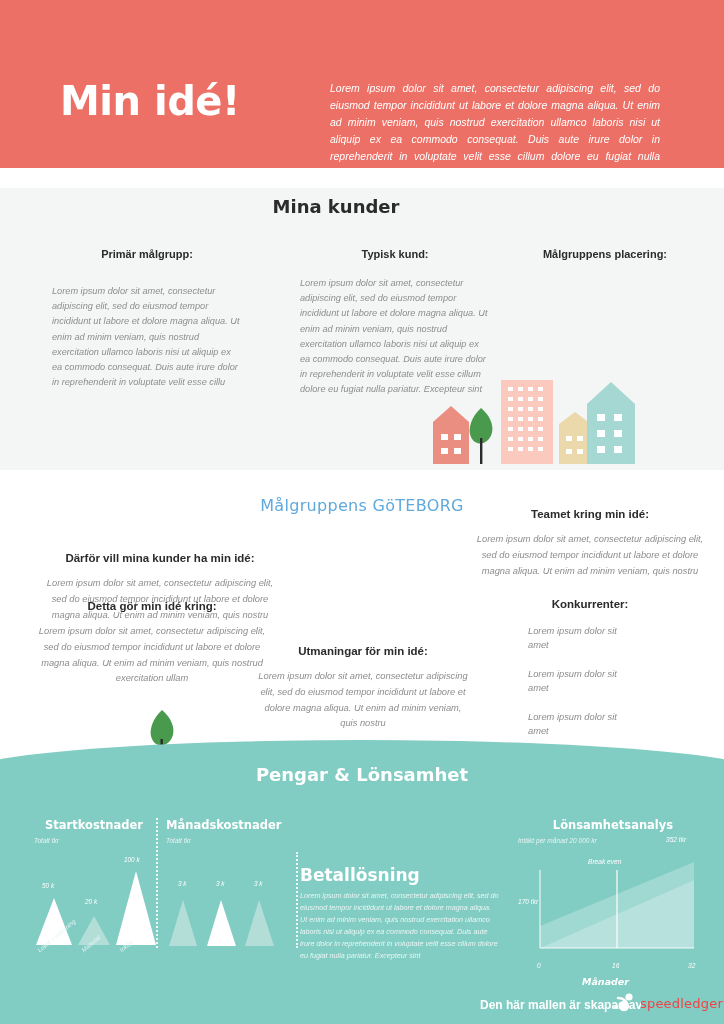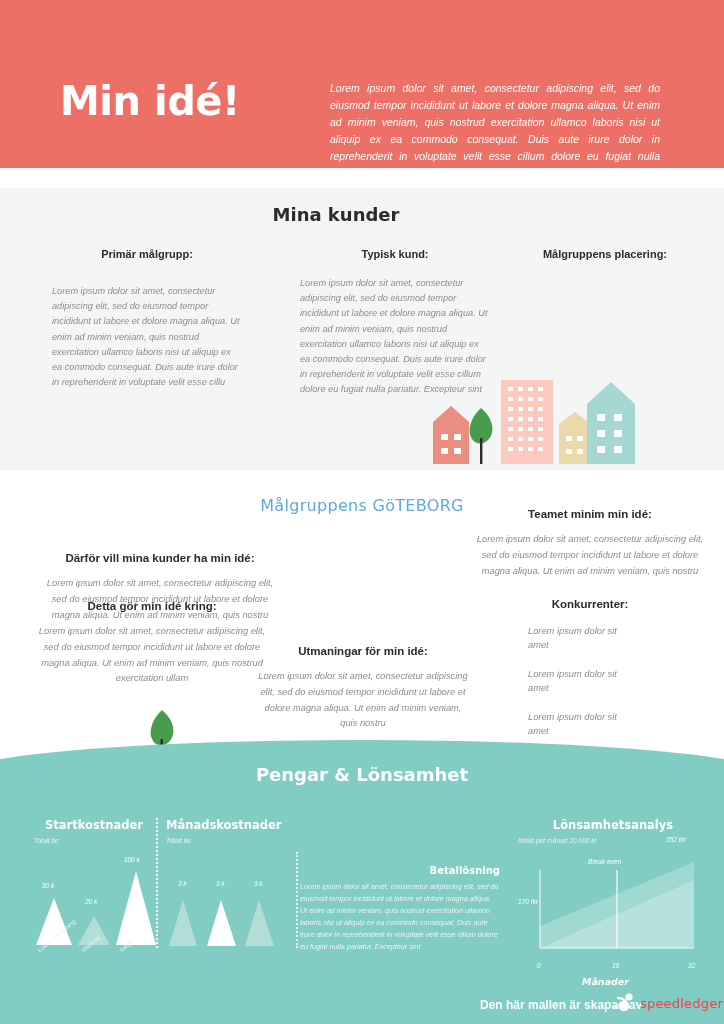--- a/index.html
+++ b/index.html
@@ -30,21 +30,21 @@
 
   
   .grey-band {
     position:absolute; left:0; top:188px; width:724px; height:282px;
     background:#f4f5f5;
   }
   .section-title {
     text-align:center; font-size:18px; font-weight:bold; color:#2b2b2b;
     font-family:"DejaVu Sans", sans-serif;
   }
-  .kunder-title { position:absolute; left:0; top:16px; width:672px; }
+  .kunder-title { position:absolute; left:0; top:8px; width:672px; }
 
   .col-head {
     font-size:11px; font-weight:bold; color:#2b2b2b;
   }
   .col-body {
     font-size:9.2px; font-style:italic; color:#8d8d8d; line-height:1.65;
   }
 
   .k1 { position:absolute; left:52px; top:60px; width:190px; }
   .k1 .col-head { text-align:center; margin-bottom:24px; }
@@ -100,22 +100,22 @@
   .dd1 { left:156px; top:78px;  height:130px; }
   .dd2 { left:296px; top:112px; height:96px; }
 
   .bars { position:absolute; }
   .bar-val { position:absolute; color:#ffffff; font-size:6.4px; font-style:italic;
              white-space:nowrap; }
   .cat-lbl { position:absolute; color:#e6f4f2; font-size:6.2px; font-style:italic;
              white-space:nowrap; transform-origin:left top; transform:rotate(-40deg); }
 
   .pay-box { position:absolute; left:300px; top:125px; width:200px; }
-  .pay-title { color:#ffffff; font-size:10px; font-weight:bold;
-               font-family:"DejaVu Sans", sans-serif;text-align:right; }
+  .pay-title { color:#ffffff; font-size:17px; font-weight:bold;
+               font-family:"DejaVu Sans", sans-serif; }
   .pay-body  { color:#eaf6f4; font-size:7.2px; font-style:italic; line-height:1.66; margin-top:5px; }
 
   .axis-lbl { position:absolute; color:#ffffff; font-size:6.6px; font-style:italic; }
   .axis-name{ position:absolute; color:#ffffff; font-size:9.5px; font-weight:bold;
               font-family:"DejaVu Sans", sans-serif; }
 
   .footer-txt { position:absolute; left:480px; top:998px; color:#ffffff;
                 font-size:12px; font-weight:bold; }
   .brandmark  { position:absolute; left:612px; top:992px; }
   .brandmark-name { position:absolute; left:640px; top:996px; color:#ef4444;
@@ -231,21 +231,21 @@
       <div class="mid-head">Detta gör min idé kring:</div>
       <div class="mid-body" style="margin-top:12px;">Lorem ipsum dolor sit amet, consectetur adipiscing elit, sed do eiusmod tempor incididunt ut labore et dolore magna aliqua. Ut enim ad minim veniam, quis nostrud exercitation ullam</div>
     </div>
 
     <div class="m-mid">
       <div class="mid-head">Utmaningar för min idé:</div>
       <div class="mid-body" style="margin-top:12px;">Lorem ipsum dolor sit amet, consectetur adipiscing elit, sed do eiusmod tempor incididunt ut labore et dolore magna aliqua. Ut enim ad minim veniam, quis nostru</div>
     </div>
 
     <div class="m-right-1">
-      <div class="mid-head">Teamet minim min idé:</div>
+      <div class="mid-head">Teamet kring min idé:</div>
       <div class="mid-body" style="margin-top:12px;">Lorem ipsum dolor sit amet, consectetur adipiscing elit, sed do eiusmod tempor incididunt ut labore et dolore magna aliqua. Ut enim ad minim veniam, quis nostru</div>
     </div>
 
     <div class="m-right-2">
       <div class="mid-head">Konkurrenter:</div>
       <div class="comp-list">
         <div class="comp-item">Lorem ipsum dolor sit amet</div>
         <div class="comp-item">Lorem ipsum dolor sit amet</div>
         <div class="comp-item">Lorem ipsum dolor sit amet</div>
       </div>

